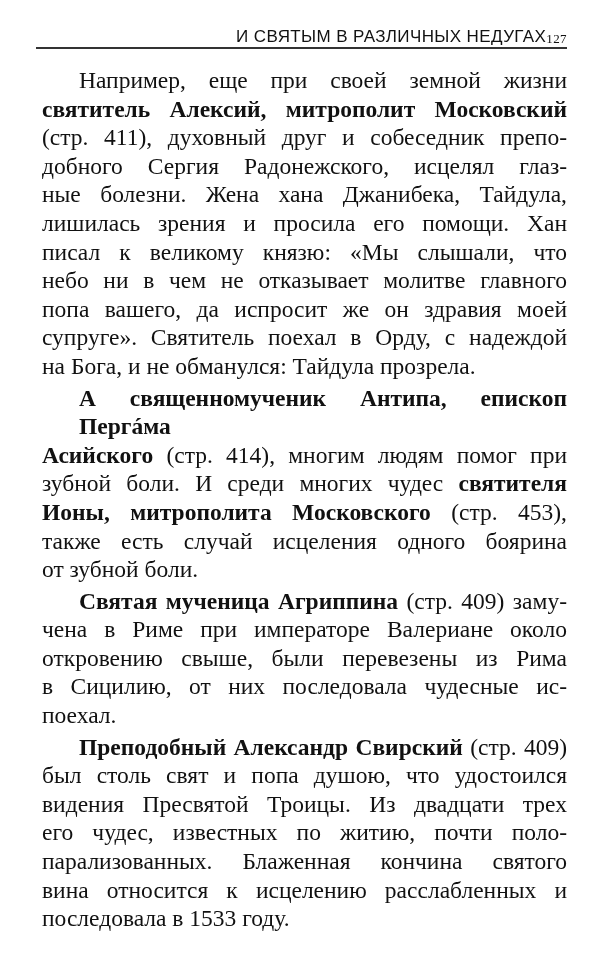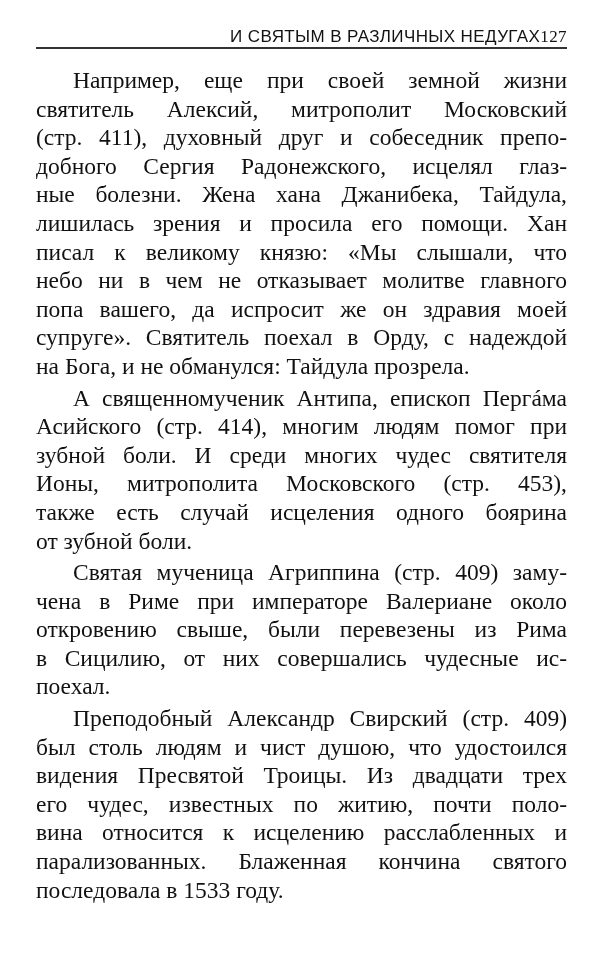--- a/index.html
+++ b/index.html
@@ -1,30 +1,30 @@
 <!DOCTYPE html>
 <html><head>
 <meta charset="utf-8">
 <style>
   html, body { margin:0; padding:0; background:#ffffff; }
   body { width:600px; height:976px; position:relative; overflow:hidden; color:#111; }
   .page { position:absolute; left:36px; top:0; width:531px; }
   .running-head { position:absolute; top:25px; left:0; width:531px; height:22px;
     font-family:"Liberation Sans", sans-serif; font-size:17px; letter-spacing:0.4px;
     display:flex; justify-content:flex-end; align-items:flex-end; }
-  .running-head .num { font-family:"Liberation Serif", serif; font-size:17px; }
+  .running-head .num { font-family:"Liberation Serif", serif; font-size:13px; }
   .rule { position:absolute; top:47px; left:0; width:531px; height:2px; background:#333; }
   .body { position:absolute; top:66px; left:0; width:531px;
     font-family:"Liberation Serif", serif; font-size:23.5px; line-height:28.6px; }
   .para { margin:0; text-align:justify; text-align-last:left; text-indent:37px; }
   .para + .para { margin-top:3px; }
-  .line { display:block; text-align:justify; text-align-last:justify; text-indent:0; white-space:nowrap; }
+  .line { display:block; text-align:justify; text-align-last:justify; text-indent:0; white-space:nowrap;margin-left:6px; }
   .line.first { padding-left:37px; }
   .line.last { text-align-last:left;font-family:Liberation Serif, serif; }
-  .b { font-weight:normal; }
+  .b { font-weight:bold; }
   .line span { white-space:normal; }
 </style>
 </head>
 <body>
 
 <div class="page">
   <div class="running-head">
     <span>И СВЯТЫМ В РАЗЛИЧНЫХ НЕДУГАХ</span>
     <span class="num">127</span>
   </div>
@@ -48,26 +48,26 @@
         <span class="line"><span><span class="b">Асийского</span><span> (стр. 414), многим людям помог при</span></span></span>
         <span class="line"><span><span>зубной боли. И среди многих чудес </span><span class="b">святителя</span></span></span>
         <span class="line"><span><span class="b">Ионы, митрополита Московского</span><span> (стр. 453),</span></span></span>
         <span class="line"><span><span>также есть случай исцеления одного боярина</span></span></span>
         <span class="line last"><span><span>от зубной боли.</span></span></span>
       </div>
       <div class="para">
         <span class="line first"><span><span class="b">Святая мученица Агриппина</span><span> (стр. 409) заму-</span></span></span>
         <span class="line"><span><span>чена в Риме при императоре Валериане около</span></span></span>
         <span class="line"><span><span>откровению свыше, были перевезены из Рима</span></span></span>
-        <span class="line"><span><span>в Сицилию, от них совершались чудесные ис-</span></span></span>
+        <span class="line"><span><span>в Сицилию, от них последовала чудесные ис-</span></span></span>
         <span class="line last"><span><span>поехал.</span></span></span>
       </div>
       <div class="para">
         <span class="line first"><span><span class="b">Преподобный Александр Свирский</span><span> (стр. 409)</span></span></span>
-        <span class="line"><span><span>был столь людям и чист душою, что удостоился</span></span></span>
+        <span class="line"><span><span>был столь свят и попа душою, что удостоился</span></span></span>
         <span class="line"><span><span>видения Пресвятой Троицы. Из двадцати трех</span></span></span>
         <span class="line"><span><span>его чудес, известных по житию, почти поло-</span></span></span>
+        <span class="line"><span><span>парализованных. Блаженная кончина святого</span></span></span>
         <span class="line"><span><span>вина относится к исцелению расслабленных и</span></span></span>
-        <span class="line"><span><span>парализованных. Блаженная кончина святого</span></span></span>
         <span class="line last"><span><span>последовала в 1533 году.</span></span></span>
       </div>
     </div>
 </div>
 
 </body></html>

